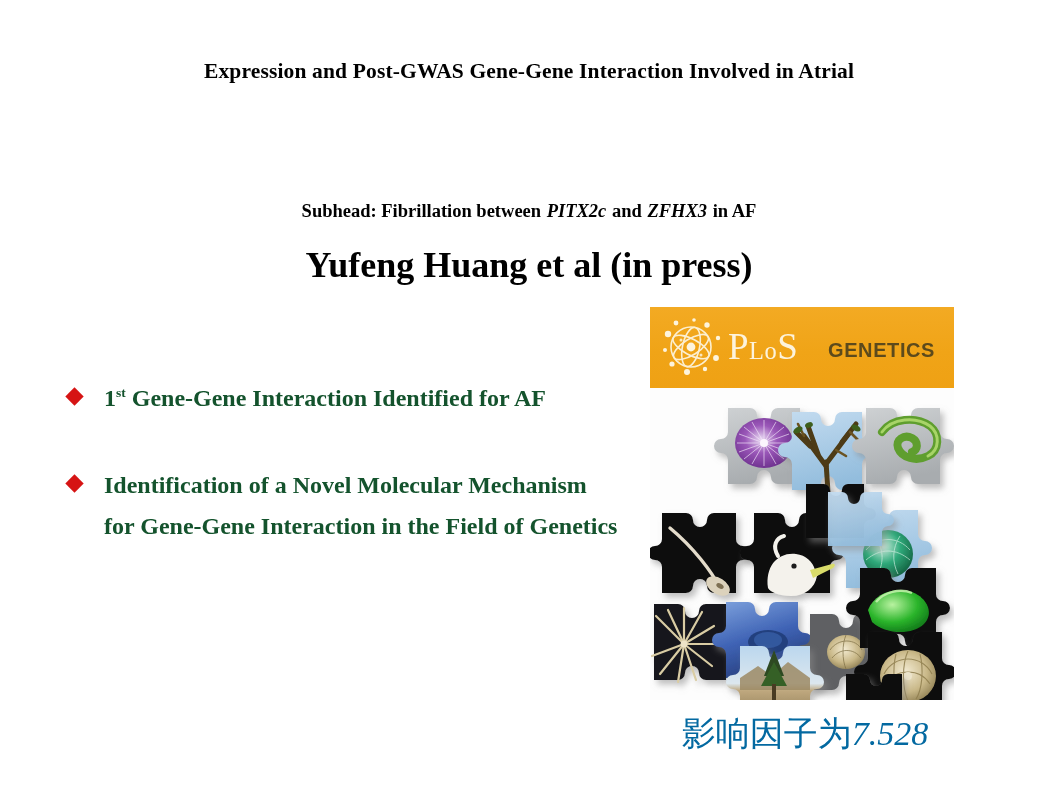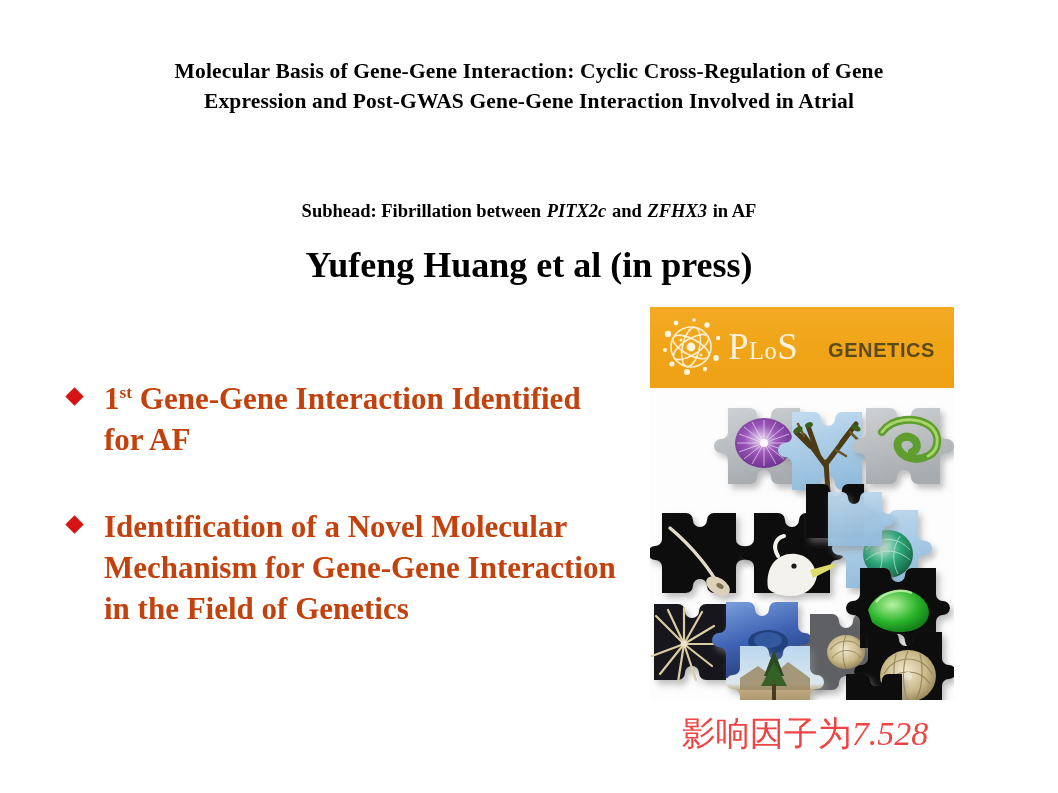--- a/index.html
+++ b/index.html
@@ -73,23 +73,23 @@
     left: 58px;
     top: 378px;
     width: 560px;
   }
   .bullet-item {
     position: relative;
     padding-left: 46px;
     margin-bottom: 46px;
     font-family: "Liberation Serif", serif;
     font-weight: bold;
-    font-size: 31px;
+    font-size: 24px;
     line-height: 41px;
-    color: #c2410c;
+    color: #14532d;
   }
   .bullet-item:last-child { margin-bottom: 16px; }
   .bullet-marker {
     position: absolute;
     left: 10px;
     top: 12px;
     width: 13px;
     height: 13px;
     background: #D61414;
     transform: rotate(45deg);
@@ -163,31 +163,30 @@
   
   #impact-factor {
     position: absolute;
     left: 650px;
     top: 712px;
     width: 310px;
     text-align: center;
     font-family: "Liberation Serif", serif;
     font-size: 34px;
     line-height: 44px;
-    color: #ef4444;
+    color: #0369a1;
     font-style: italic;
     white-space: nowrap;
   }
   #impact-factor .cjk { font-style: normal; }
 </style>
 </head>
 <body>
 
 <div id="slide-title">
-  <span class="tline">Molecular Basis of Gene-Gene Interaction:  Cyclic Cross-Regulation of Gene</span>
   <span class="tline">Expression and Post-GWAS Gene-Gene Interaction Involved in Atrial</span>
 </div>
 
 <div id="subhead"><span>Subhead: Fibrillation between </span><span class="gene">PITX2c</span><span> and </span><span class="gene">ZFHX3</span><span> in AF</span></div>
 
 <div id="authors">Yufeng Huang et al (in press)</div>
 
 <div id="bullet-list">
 
   <div class="bullet-item">

